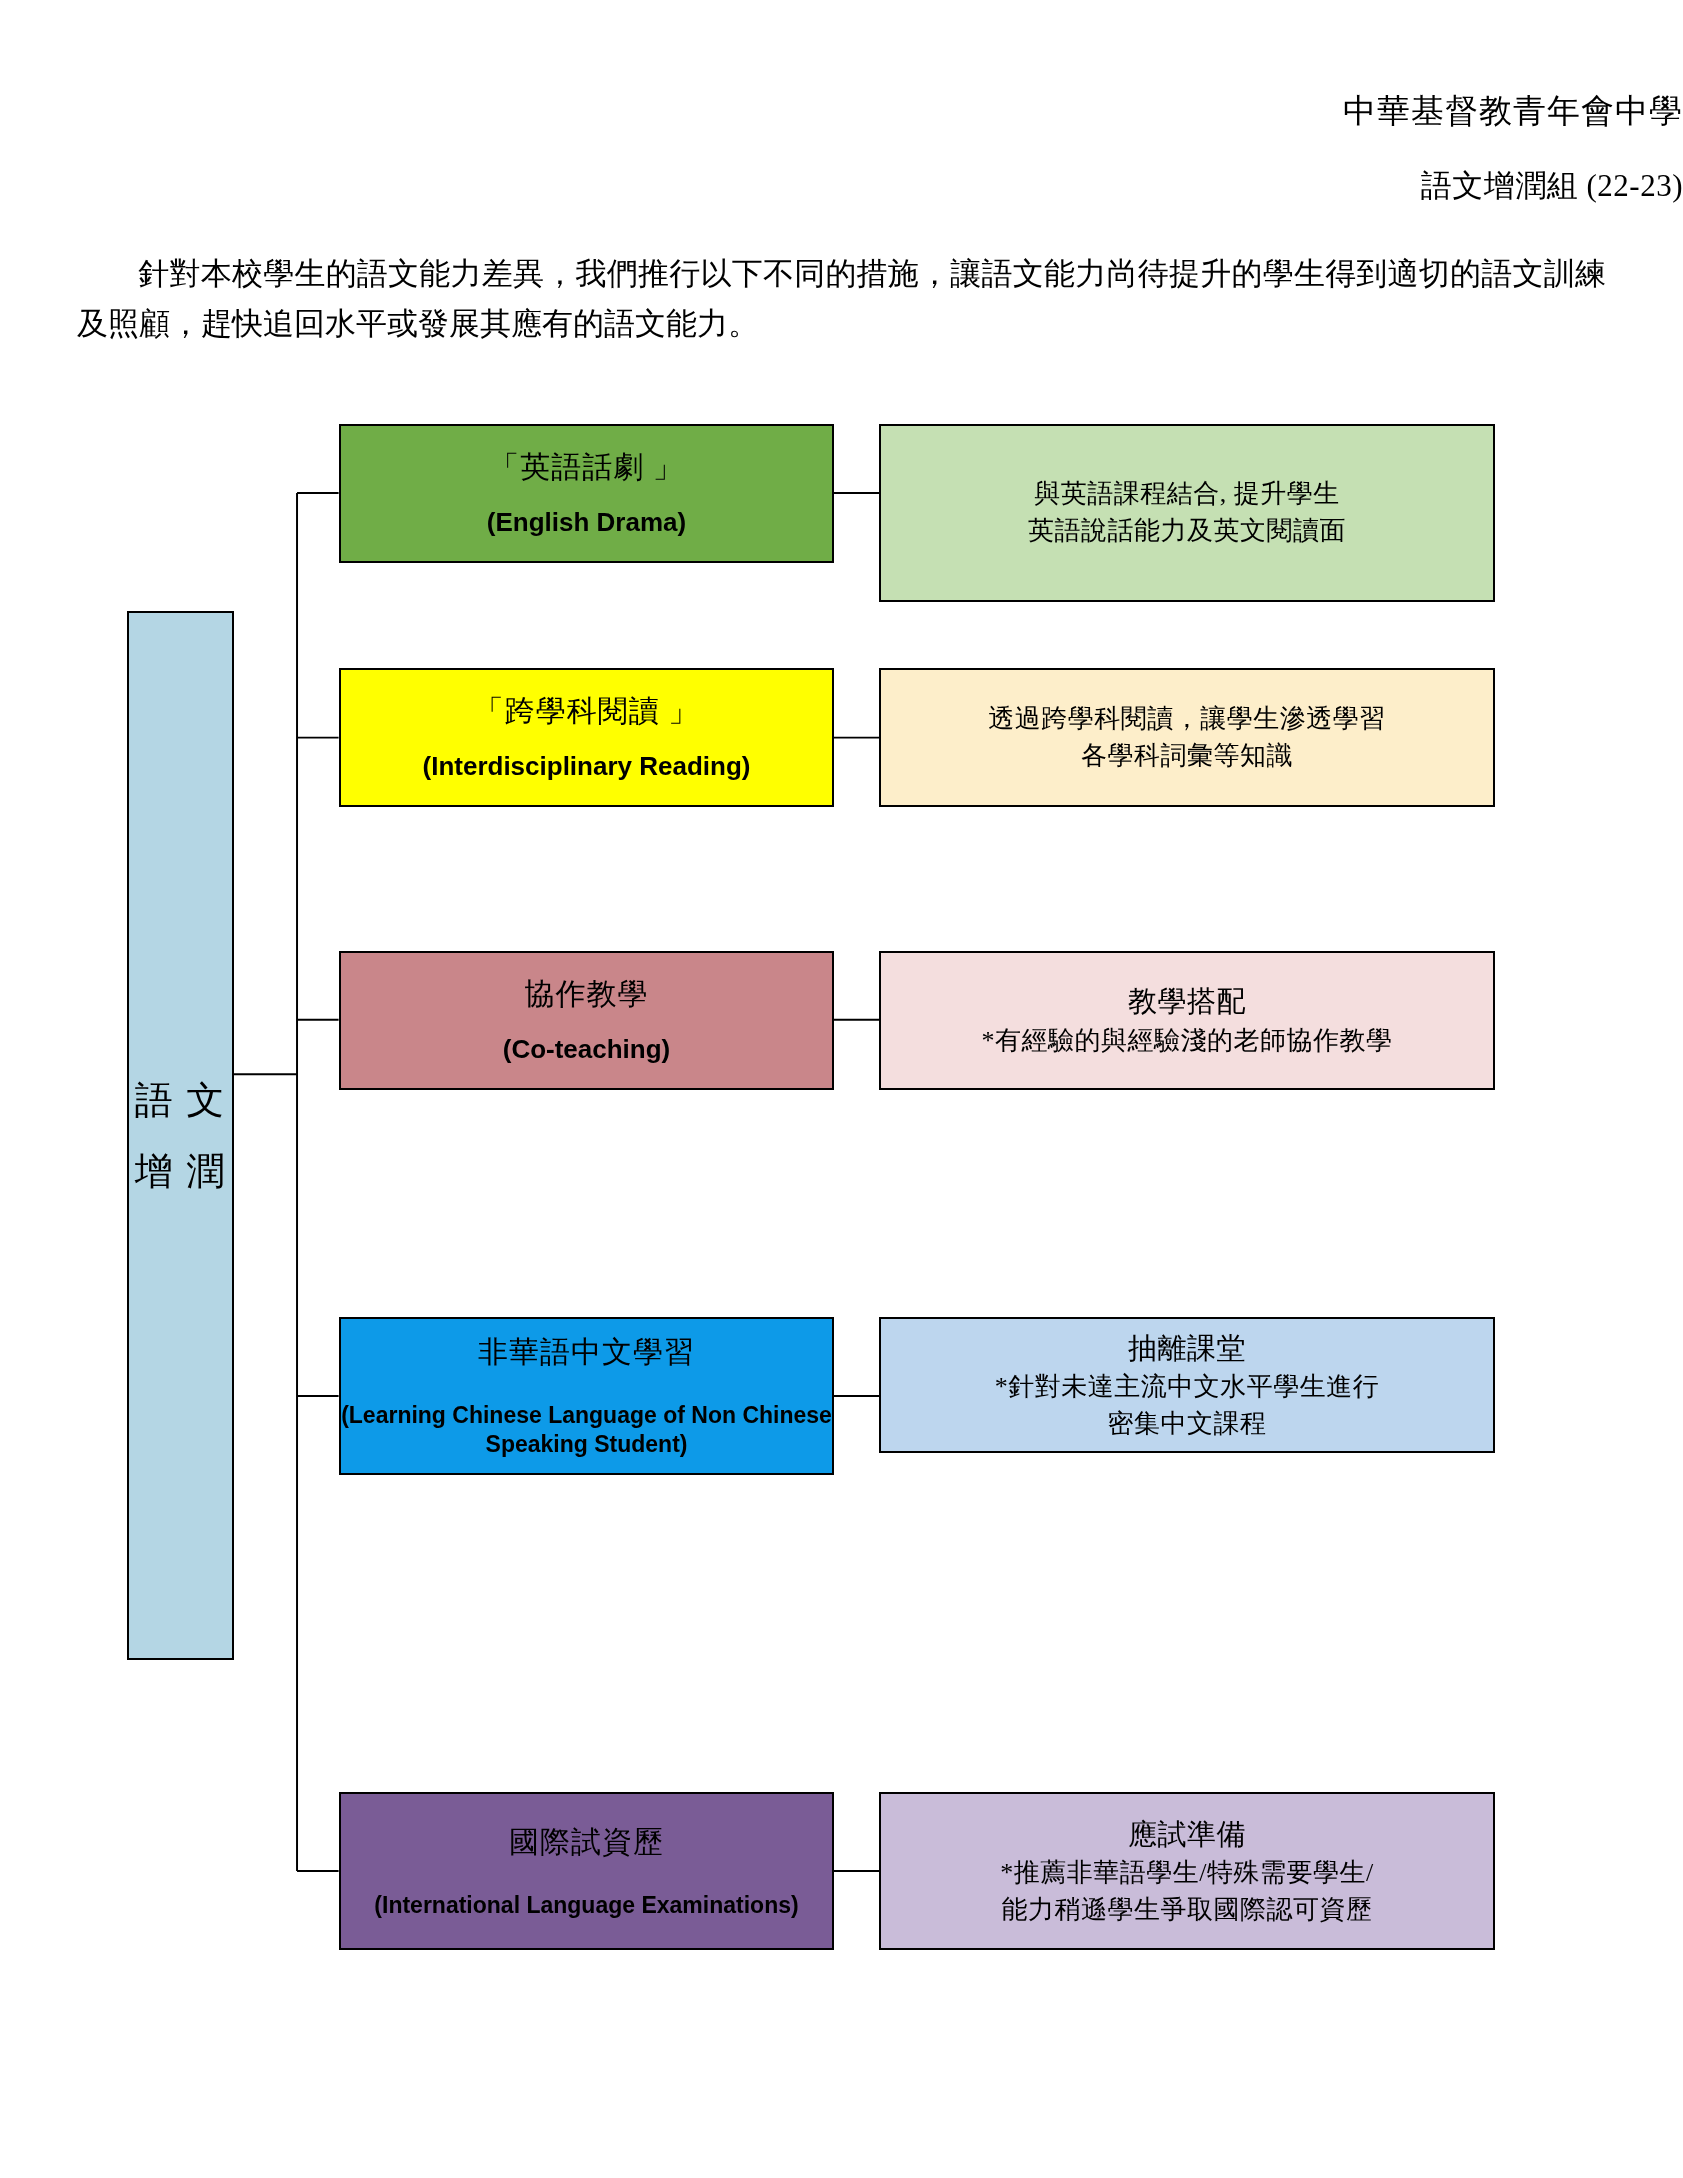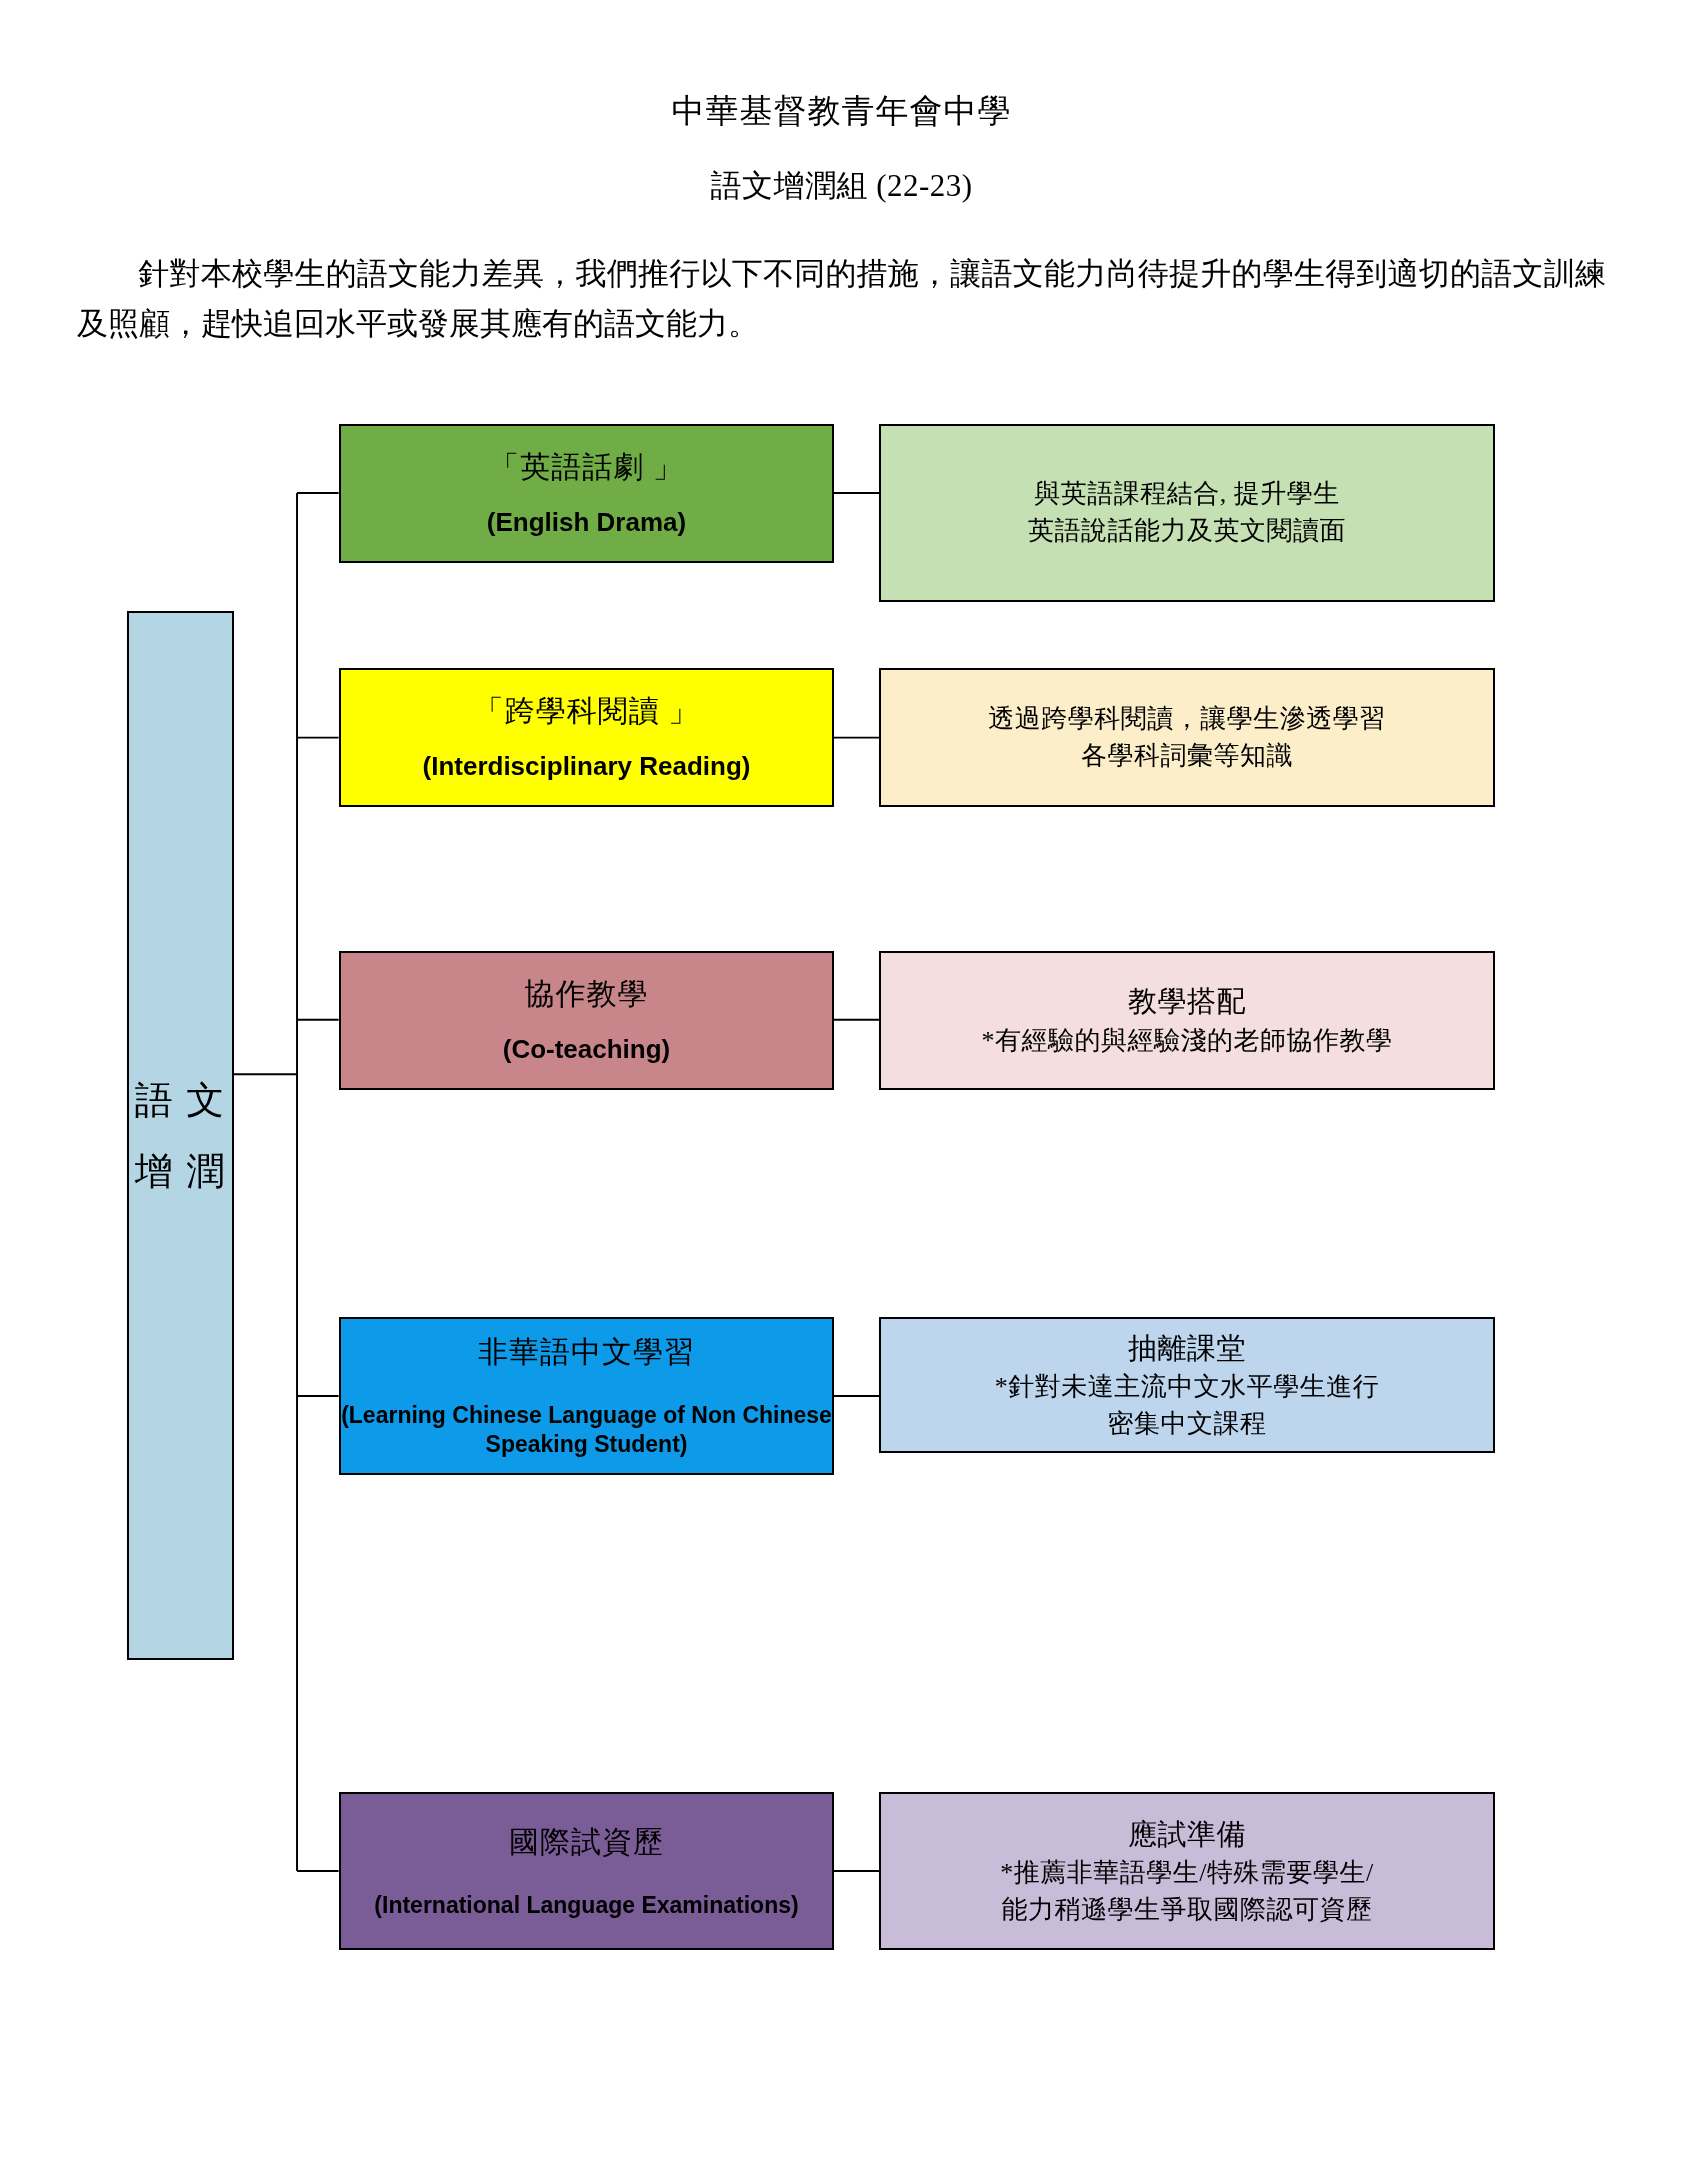--- a/index.html
+++ b/index.html
@@ -11,21 +11,21 @@
     width: 1683px;
     height: 2178px;
     position: relative;
     font-family: "Liberation Serif", serif;
     color: #000000;
     overflow: hidden;
   }
 
   
   .doc-header {
-    text-align: center;
+    text-align: right;
     padding-top: 87px;
   }
   .doc-title {
     font-size: 33px;
     font-family: "Liberation Serif", serif;
     letter-spacing: 1px;
     line-height: 1.5;
   }
   .doc-subtitle {
     font-size: 31px;

